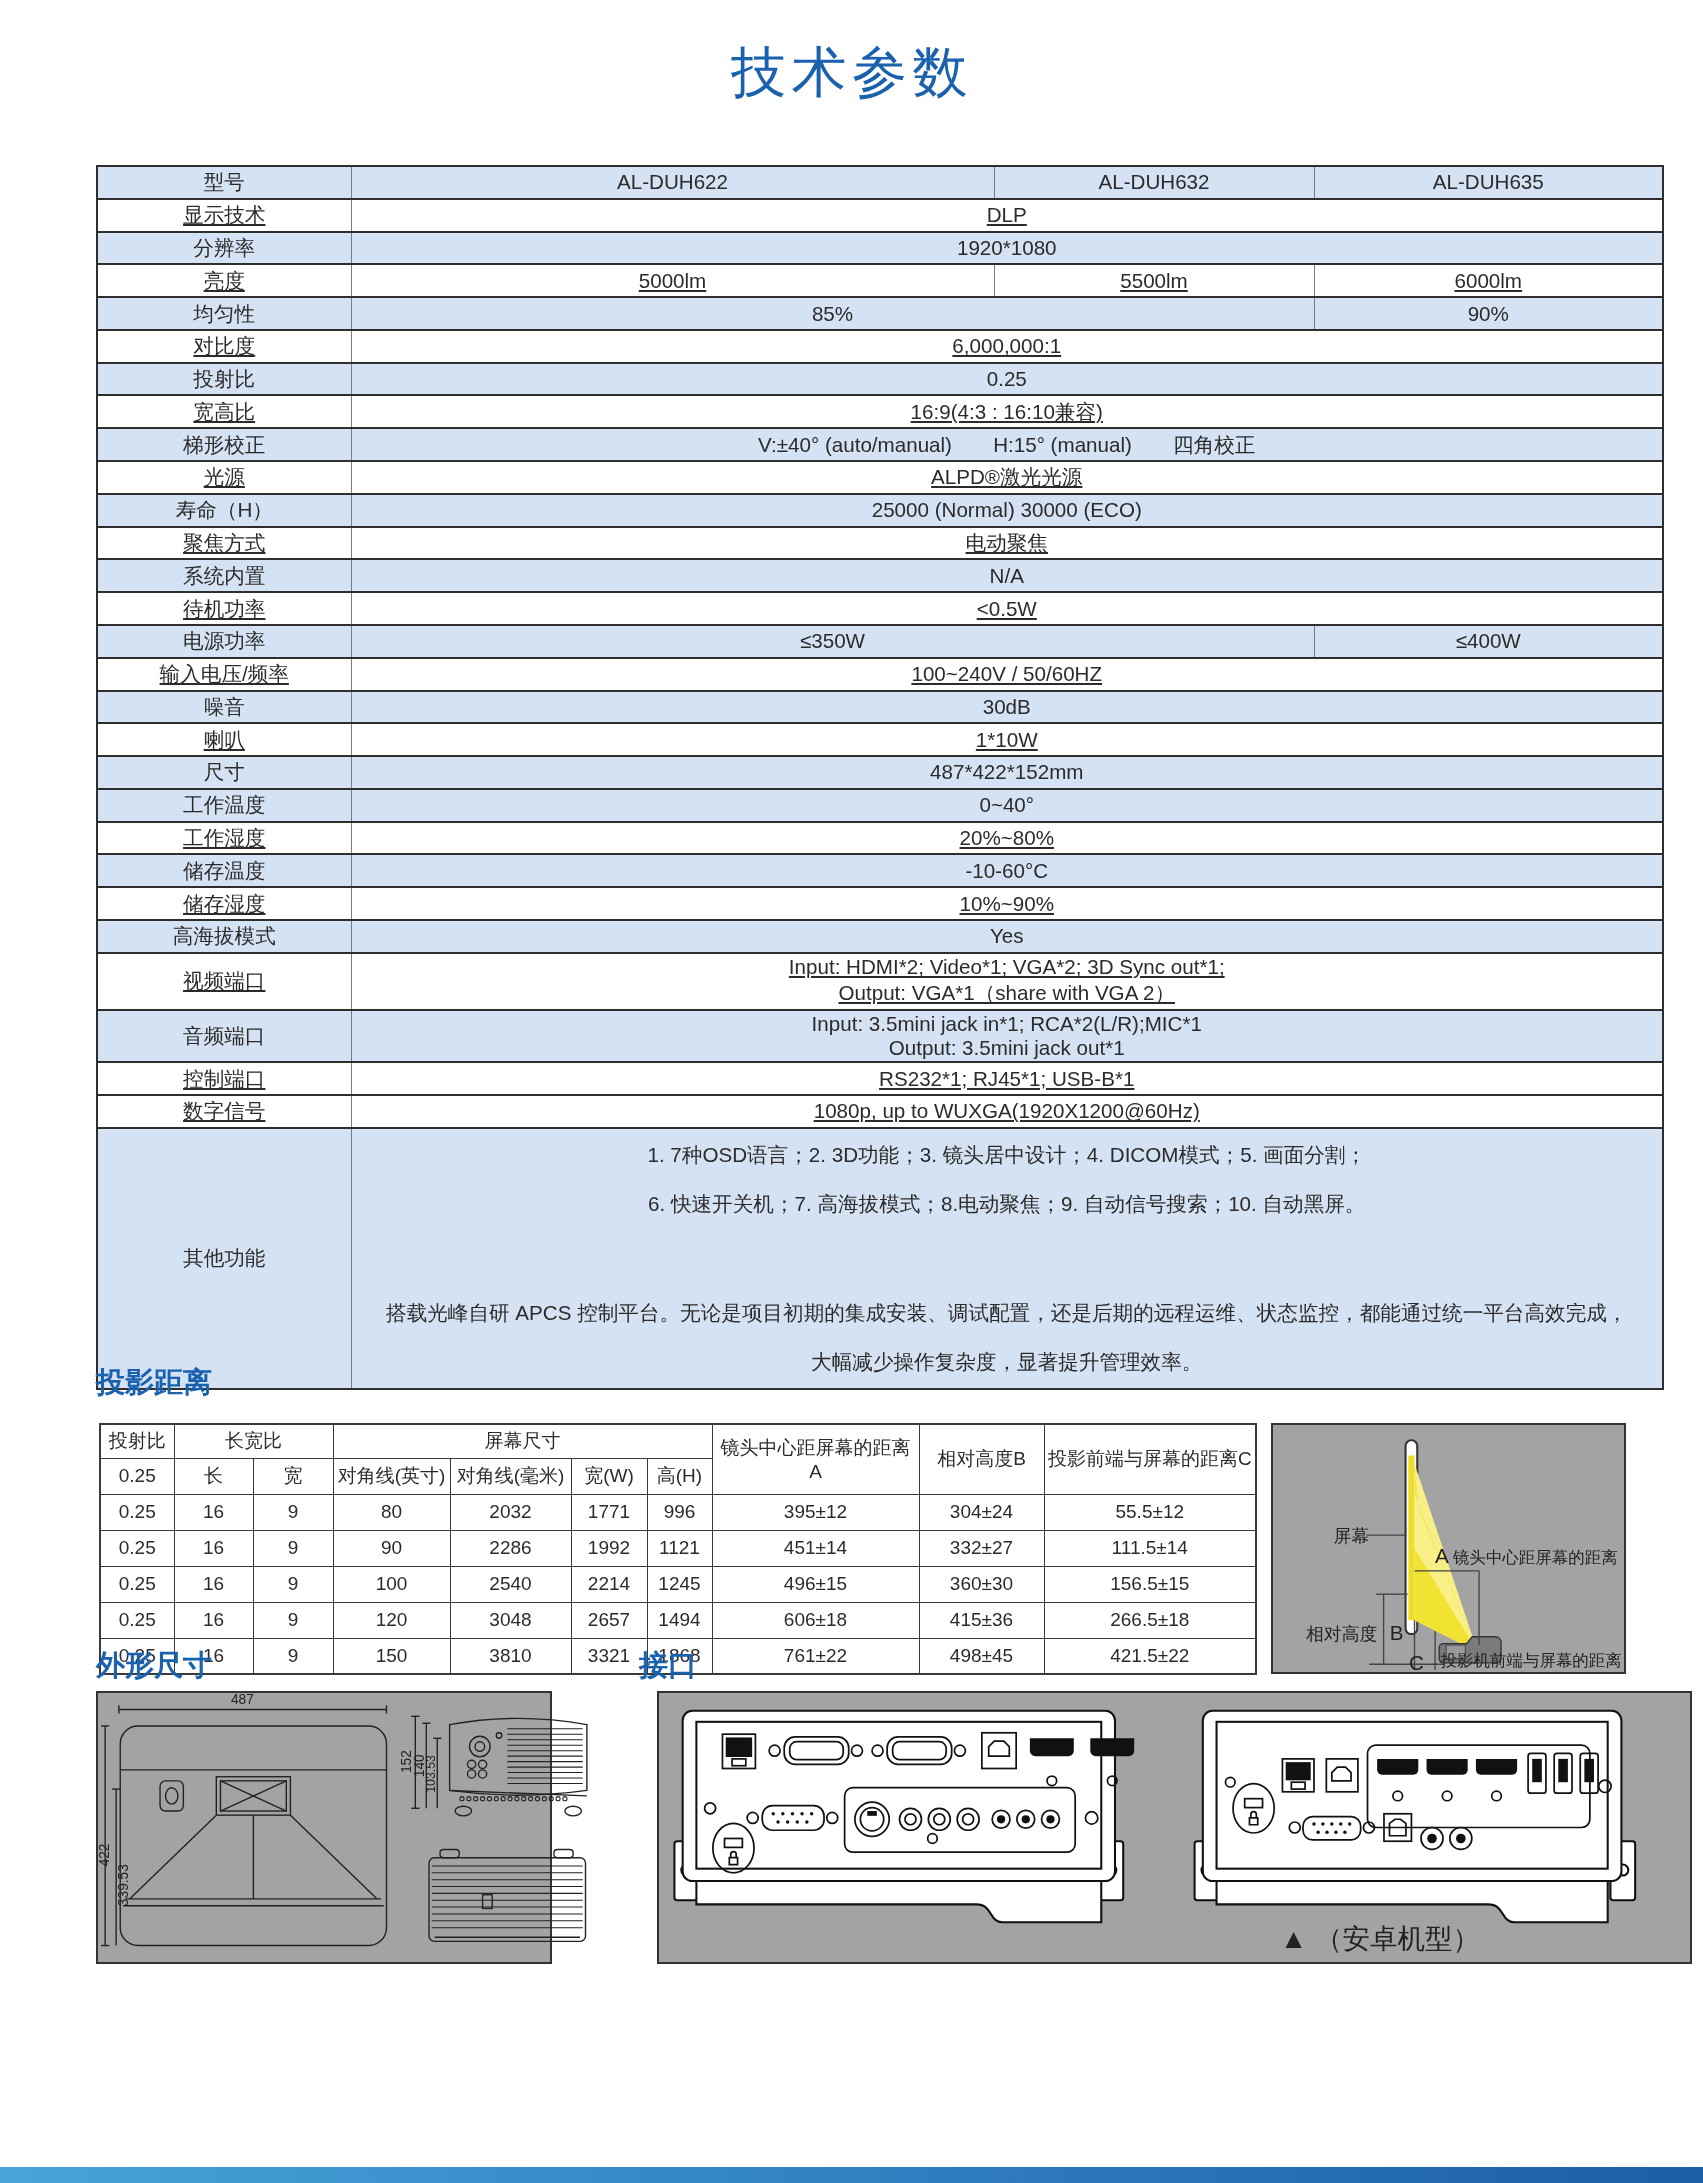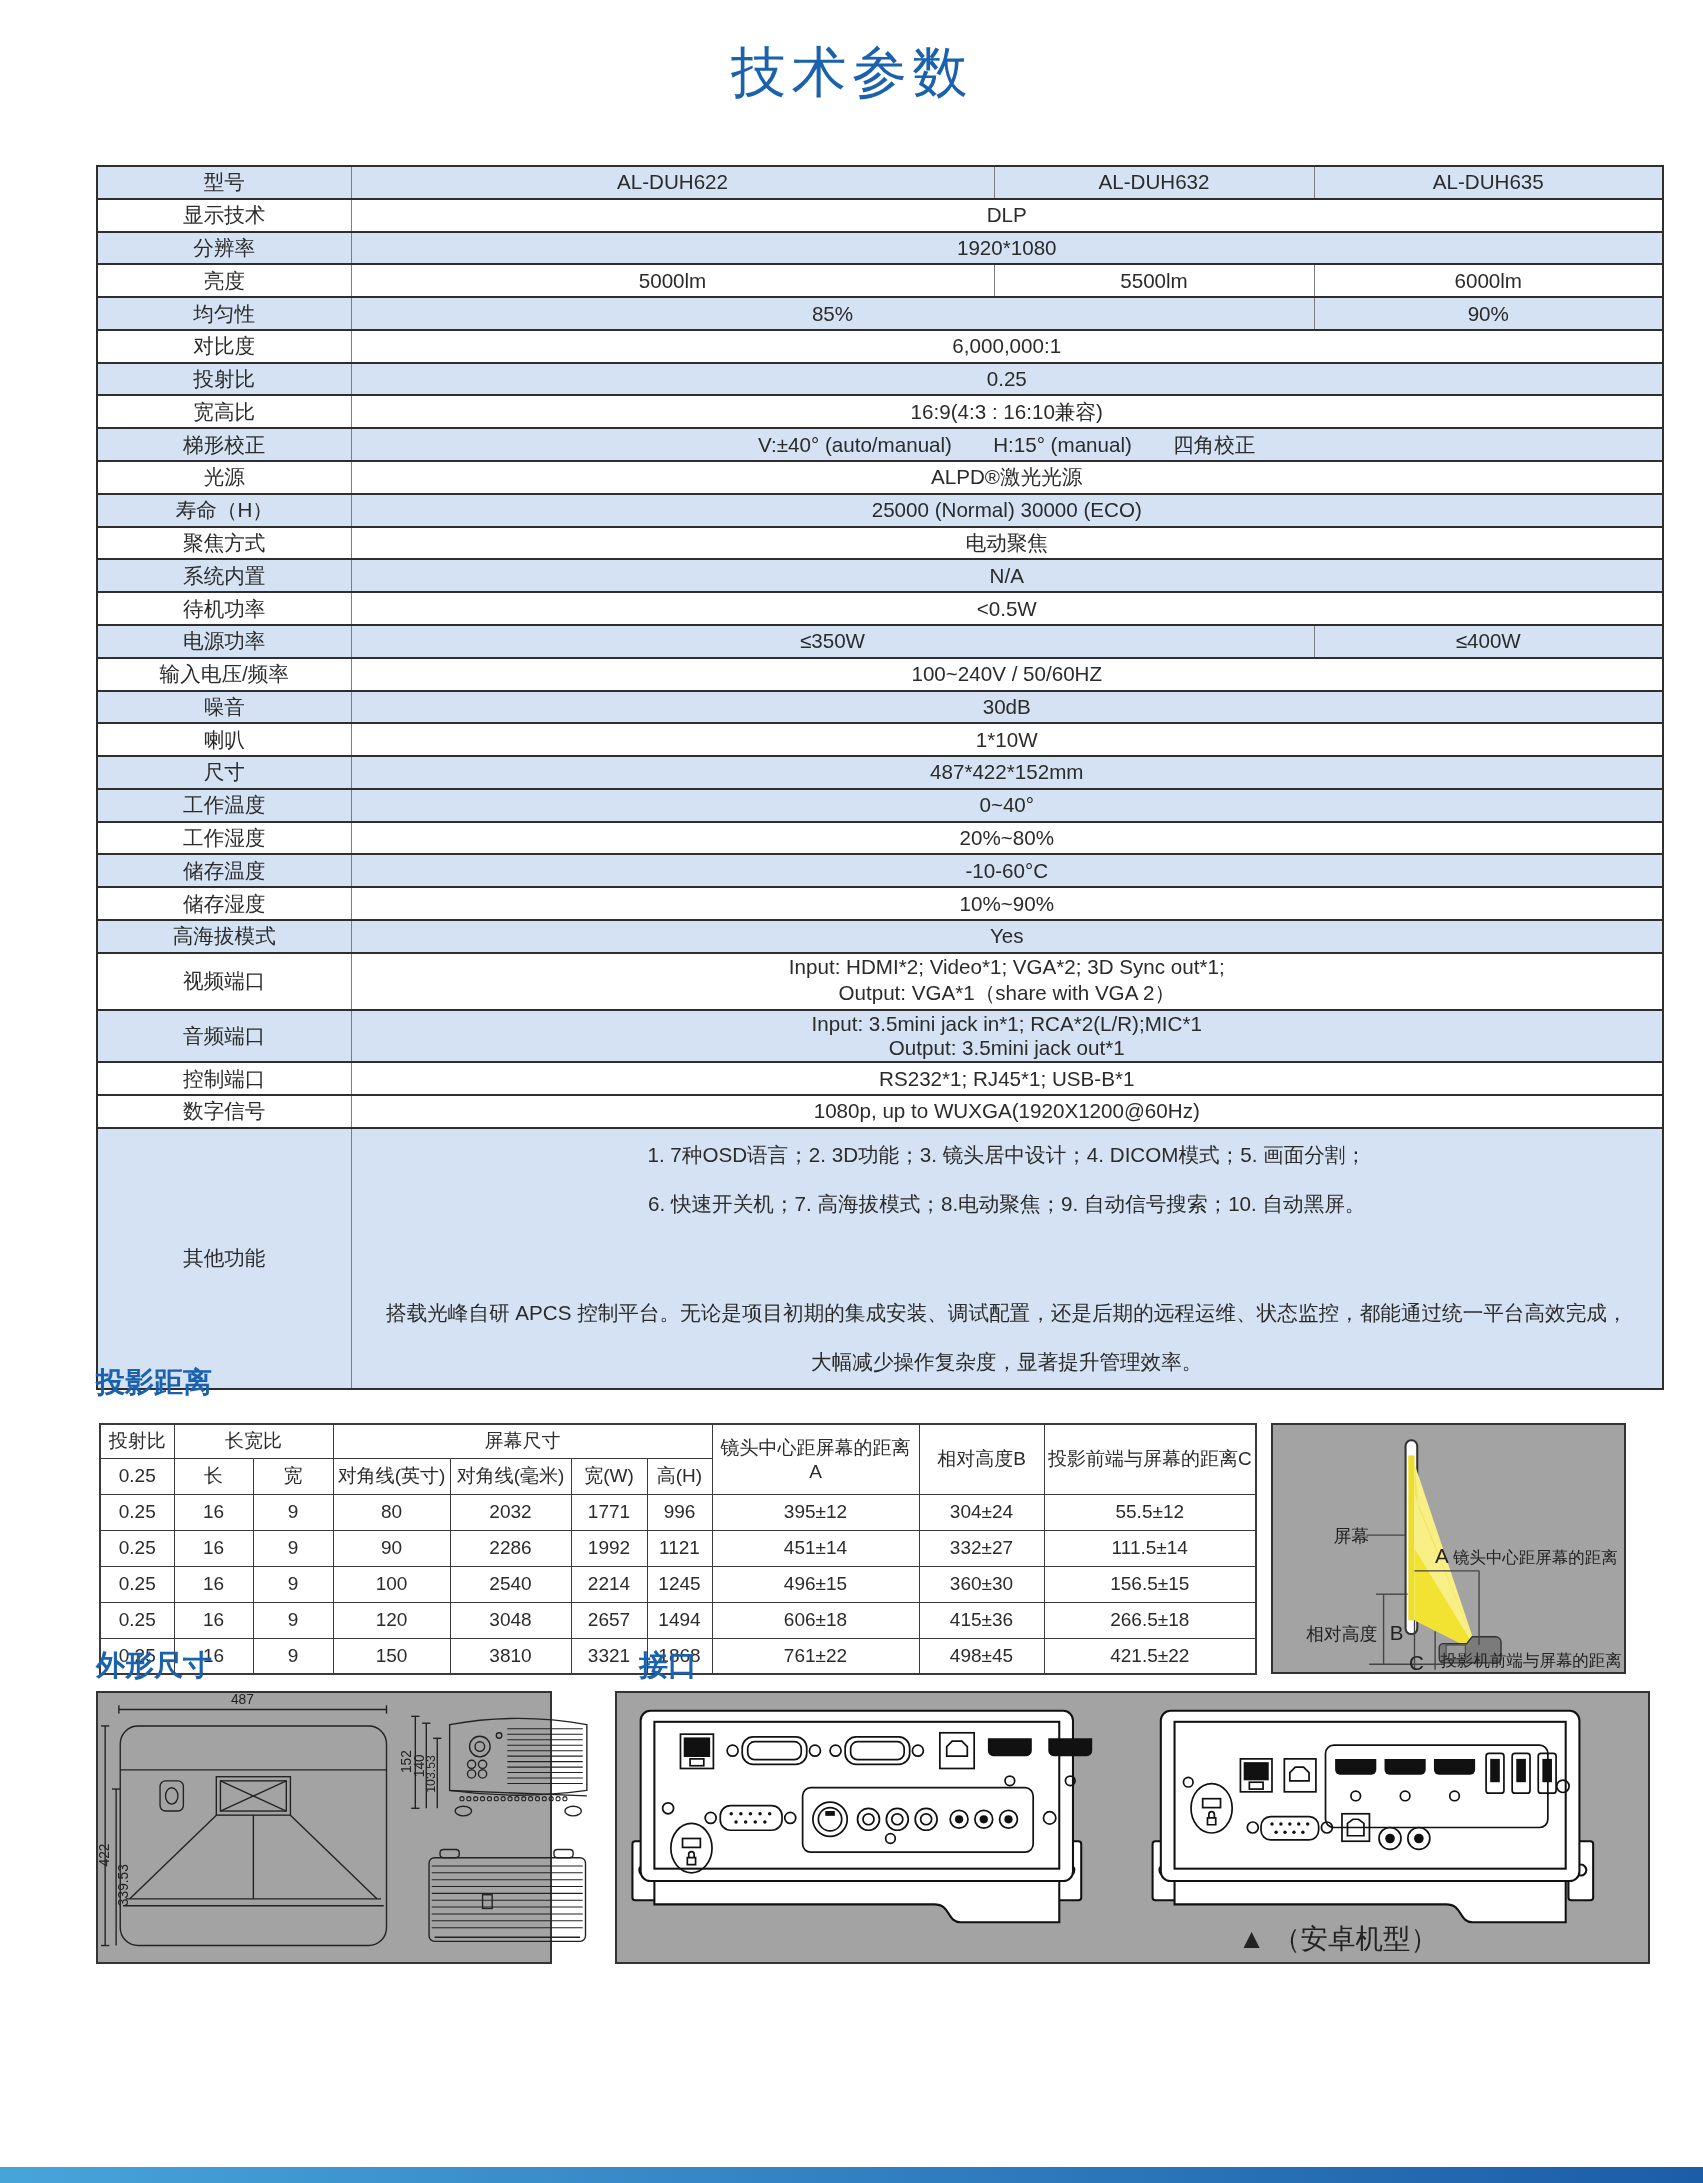--- a/index.html
+++ b/index.html
@@ -7,36 +7,36 @@
   .page-title{position:absolute;left:0;top:36px;width:1704px;text-align:center;
     font-size:55px;font-weight:normal;color:var(--accent);letter-spacing:5.5px;}
   
   table{border-collapse:collapse;table-layout:fixed;}
   table.spec{position:absolute;left:96px;top:165px;width:1566px;border:2.7px solid var(--line_dark);}
   table.spec td{border-top:2.1px solid var(--line_dark);border-bottom:2.1px solid var(--line_dark);
     border-left:1.4px solid var(--line_mid);border-right:1.4px solid var(--line_mid);
     text-align:center;font-size:20.6px;padding:1.4px 5.5px;}
   table.spec tr{height:32px;}
   tr.row-blue td{background:var(--row_blue);}
-  tr.row-white td{background:#ffffff;}
+  tr.row-white td{background:#ffffff;text-decoration:underline;}
   td.features-cell{text-align:left;padding:27.5px 165px 27.5px 199px;}
   .f-list div{line-height:49px;}
   .f-list{margin-bottom:60px;}
   .f-para div{line-height:49px;}
   
   .sec-h{position:absolute;font-size:29px;font-weight:bold;color:var(--accent);}
   table.proj{position:absolute;left:99px;top:1423px;width:1154px;border:2.1px solid #3a3a3a;background:#fff;}
   table.proj th,table.proj td{border:1.4px solid #3a3a3a;text-align:center;font-size:19px;font-weight:normal;padding:0 2.7px;background:#fff;}
   table.proj thead tr:nth-child(1){height:34px;}
   table.proj thead tr:nth-child(2){height:36px;}
   table.proj tbody tr{height:36px;}
   .frame{position:absolute;border:2.1px solid #333;background:#a3a3a3;box-sizing:border-box;}
   #proj-diagram{left:1271px;top:1423px;width:355px;height:251px;}
   #dims-box{left:96px;top:1691px;width:456px;height:273px;}
-  #ports-box{left:615px;top:1691px;width:1035px;height:273px;}
+  #ports-box{left:657px;top:1691px;width:1035px;height:273px;}
   .caption{position:absolute;left:508px;top:228px;width:426px;text-align:center;font-size:27.5px;color:#222;}
   .footer-bar{position:absolute;left:0;top:2167px;width:1704px;height:16.5px;
     background:linear-gradient(90deg,var(--footer_left),var(--footer_right));}
   svg text{font-family:"Liberation Sans","DejaVu Sans",sans-serif;fill:#222;}
 </style>
 </head>
 <body>
 
 <div class="page-title">技术参数</div>
 

